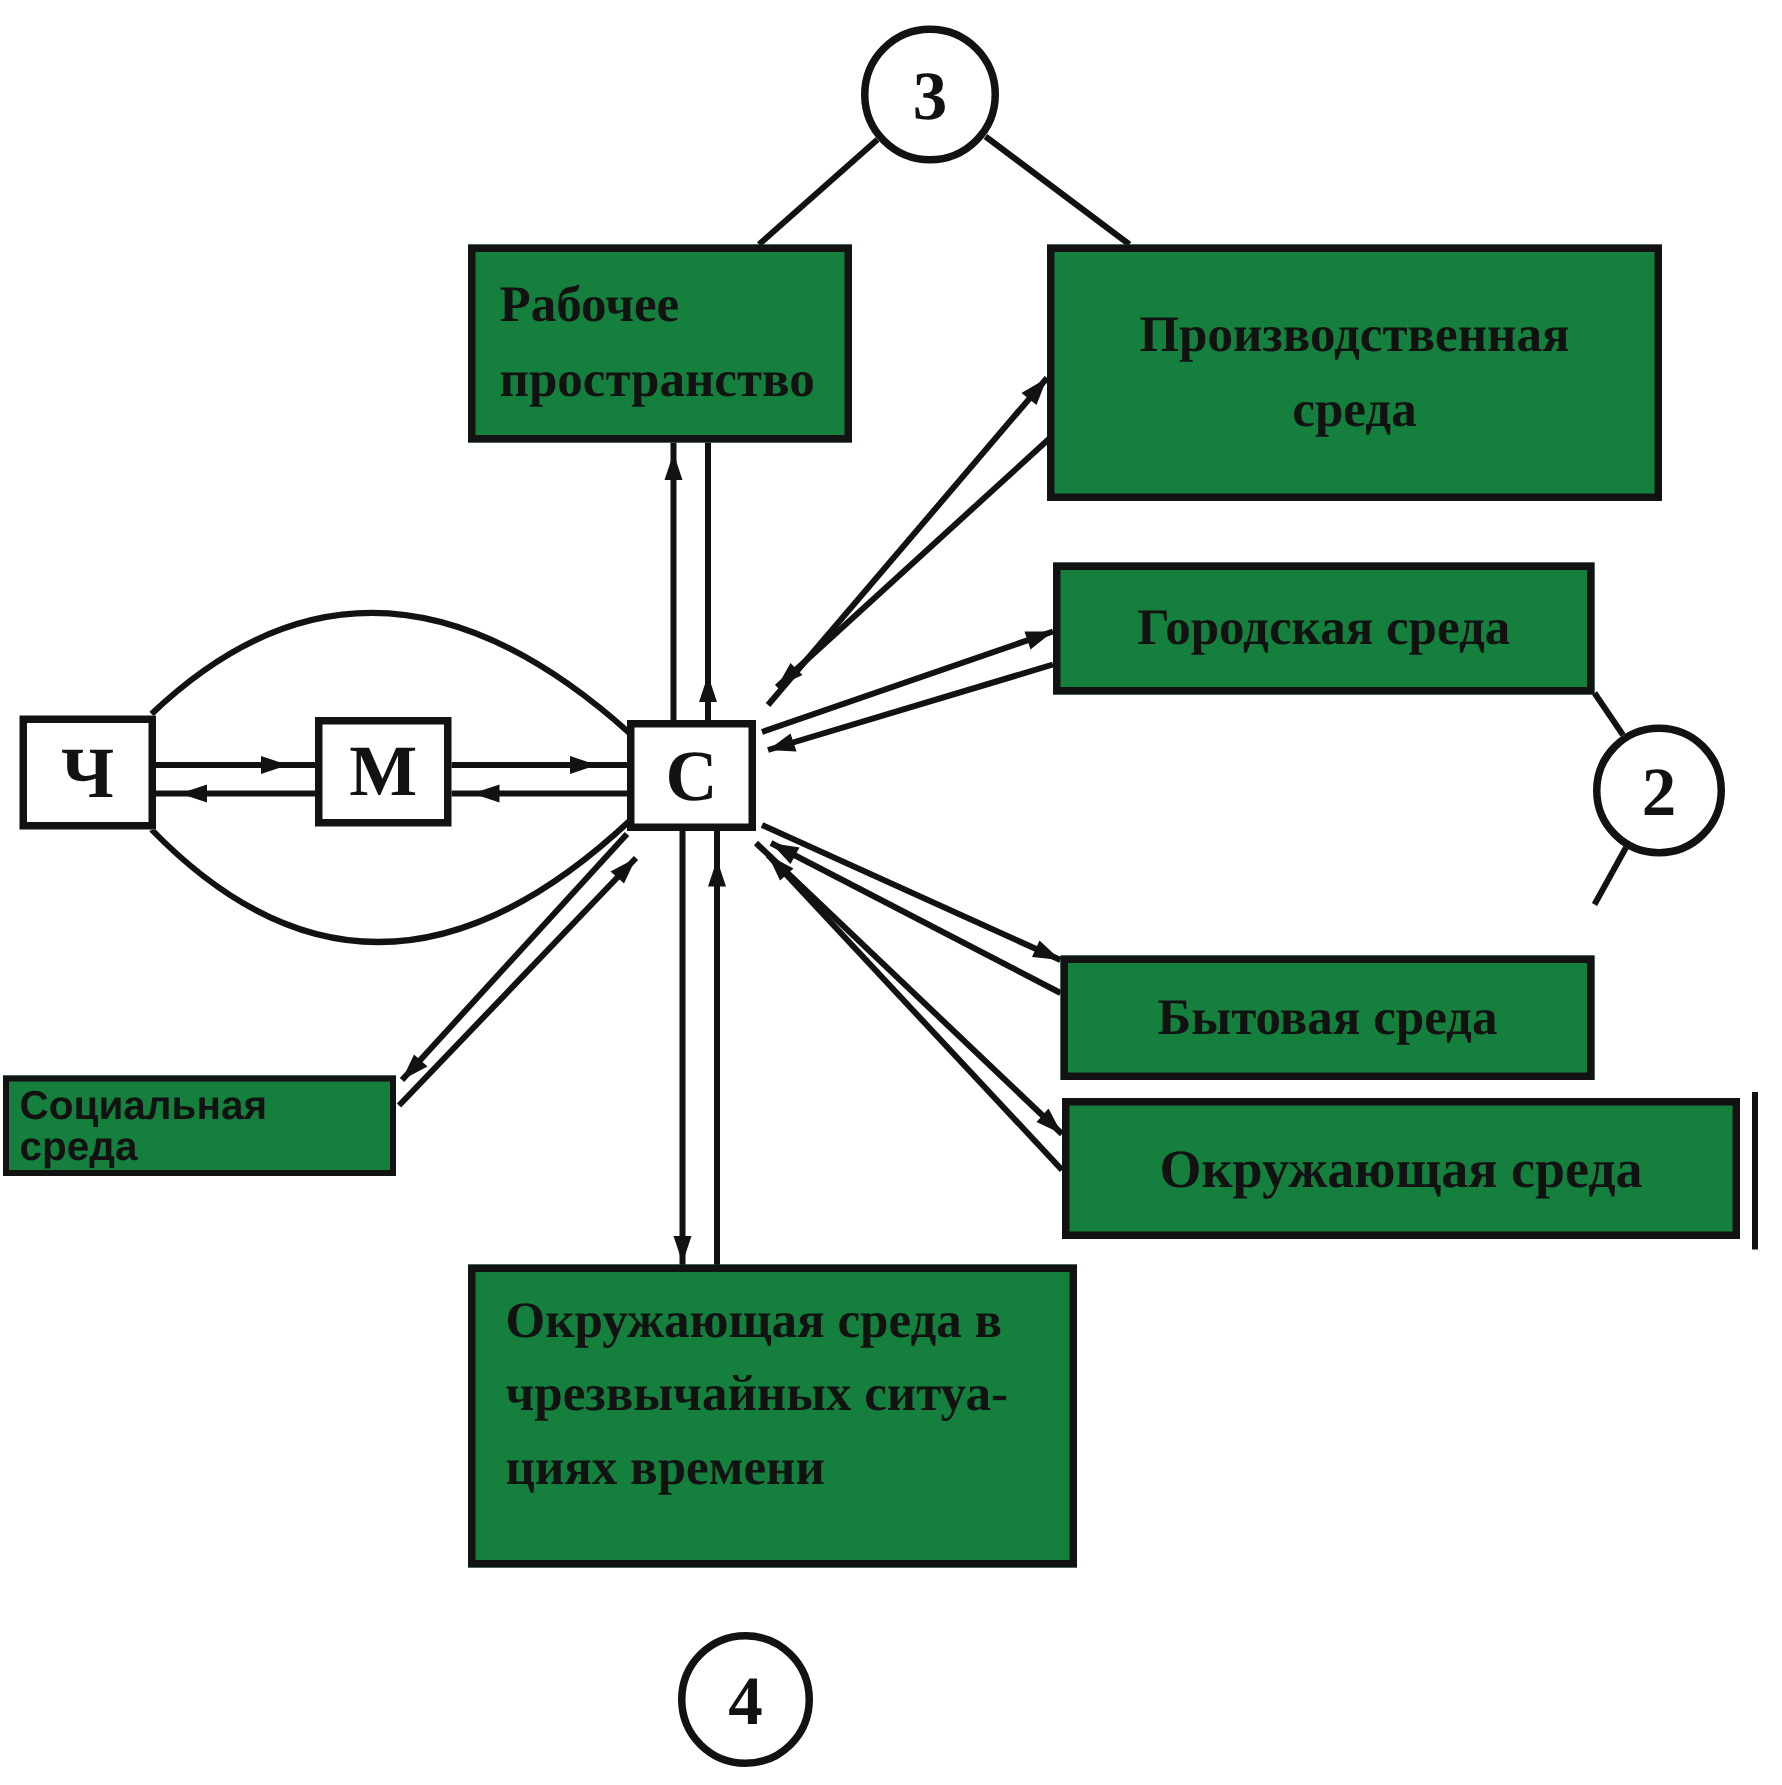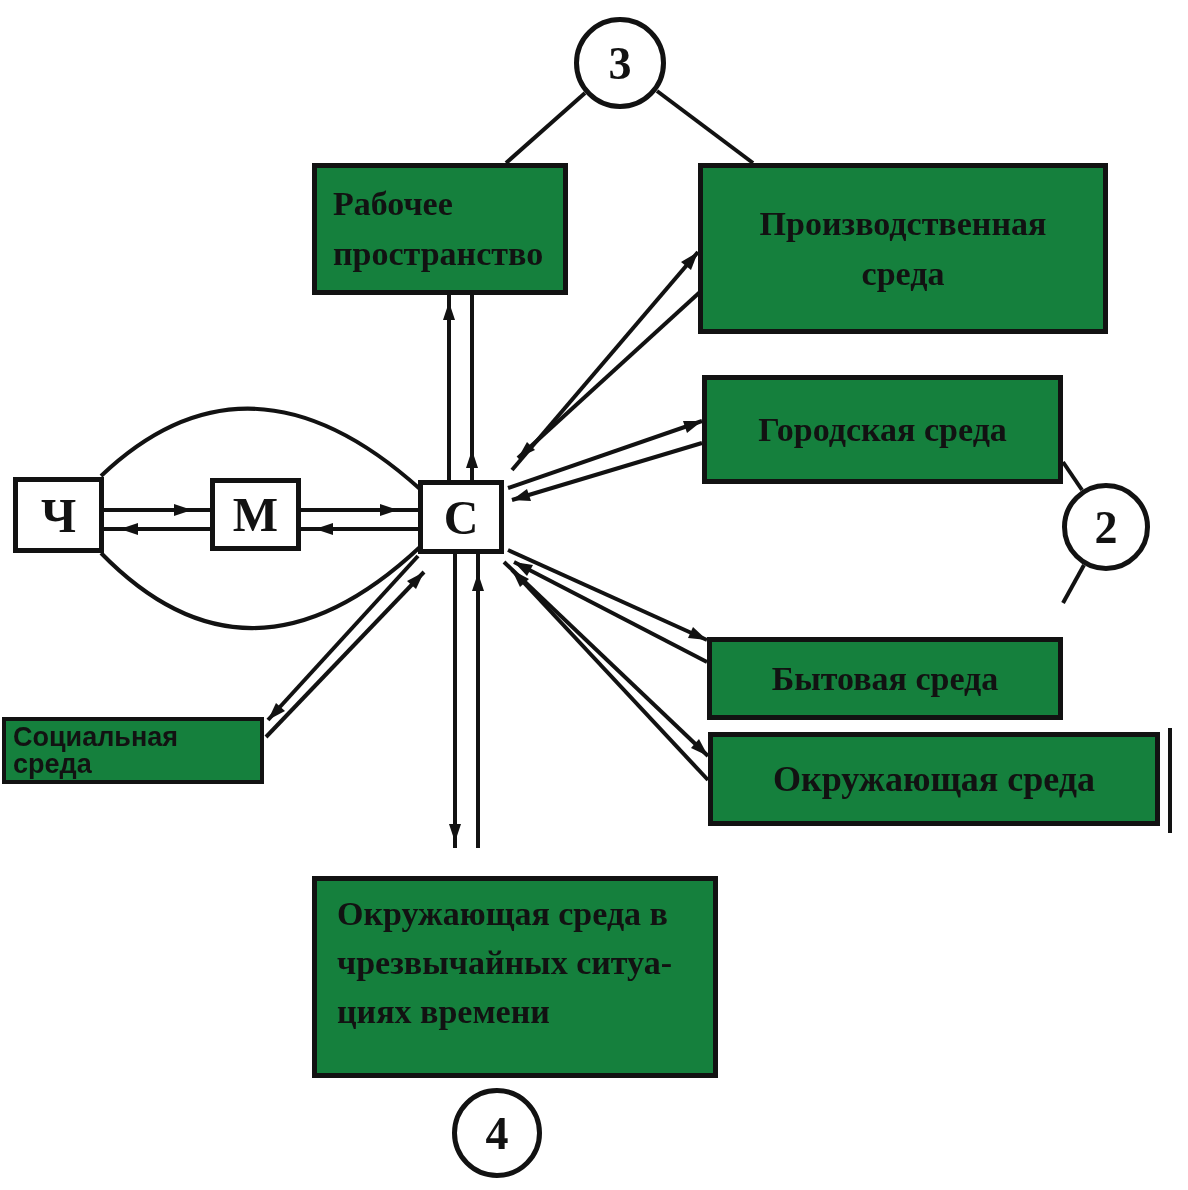--- a/index.html
+++ b/index.html
@@ -35,32 +35,32 @@
   }
   .numcircle{
     position:absolute;box-sizing:border-box;
     border:5px solid #121212;border-radius:50%;
     background:#ffffff;
     display:flex;align-items:center;justify-content:center;
     font-size:46px;font-weight:700;
   }
   #workspace{left:312px;top:163px;width:256px;height:132px;padding-left:16px;}
   #production{left:698px;top:163px;width:410px;height:171px;}
-  #urban{left:702px;top:375px;width:361px;height:109px;}
+  #urban{left:702px;top:375px;width:361px;height:88px;}
   #household{left:707px;top:637px;width:356px;height:83px;}
   #surrounding{left:708px;top:732px;width:452px;height:94px;font-size:36px;}
   #social{
     left:2px;top:717px;width:262px;height:67px;border-width:4px;
     font-family:"Liberation Sans", sans-serif;
     font-size:27px;font-weight:600;line-height:27px;
     align-items:flex-start;justify-content:center;text-align:left;
     padding-left:7px;
   }
   #emergency{
-    left:312px;top:876px;width:406px;height:202px;
+    left:312px;top:843px;width:406px;height:202px;
     justify-content:flex-start;align-items:flex-start;text-align:left;
     padding:8px 6px 0 20px;line-height:49px;font-family:Liberation Serif, serif;
   }
   #human{left:13px;top:477px;width:91px;height:76px;}
   #machine{left:210px;top:478px;width:91px;height:73px;}
   #env-core{left:418px;top:480px;width:86px;height:74px;}
 
   #circle-top{left:574px;top:17px;width:92px;height:92px;}
   #circle-right{left:1062px;top:483px;width:88px;height:88px;}
   #circle-bottom{left:452px;top:1088px;width:90px;height:90px;}

